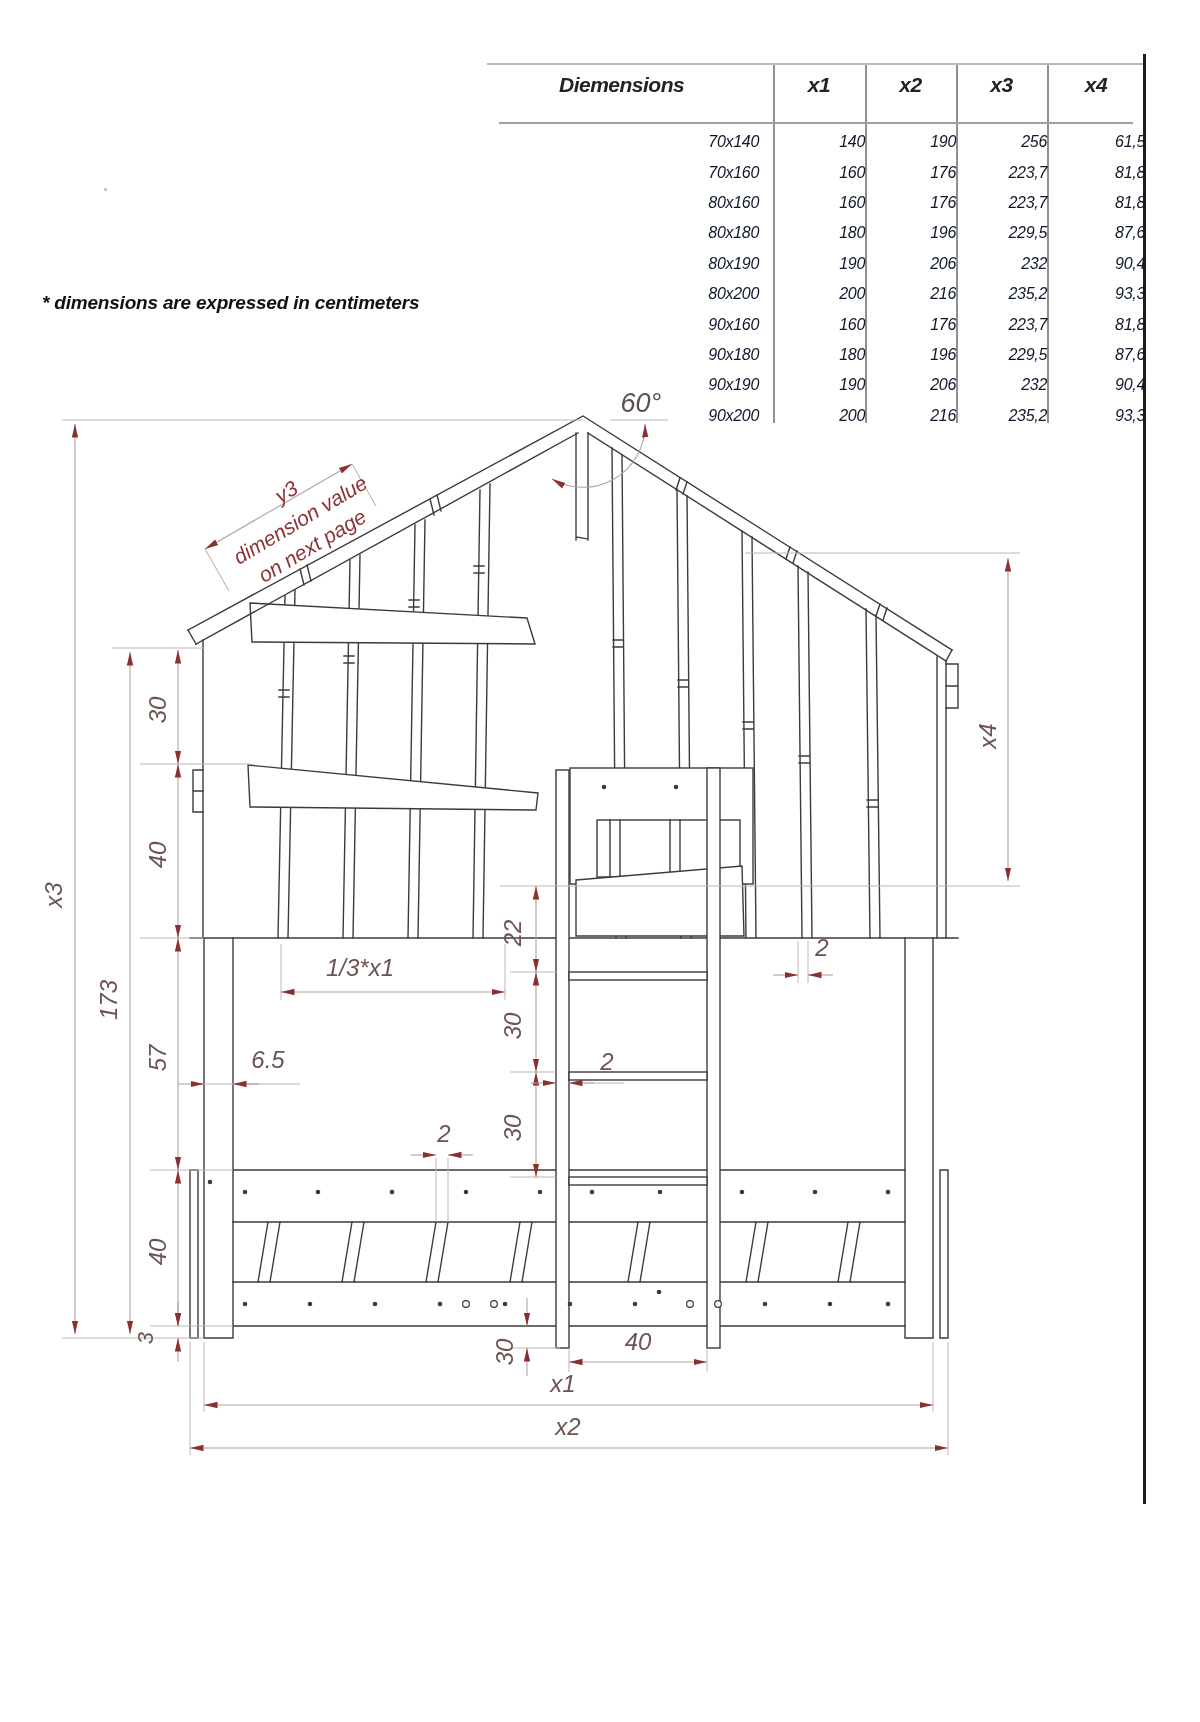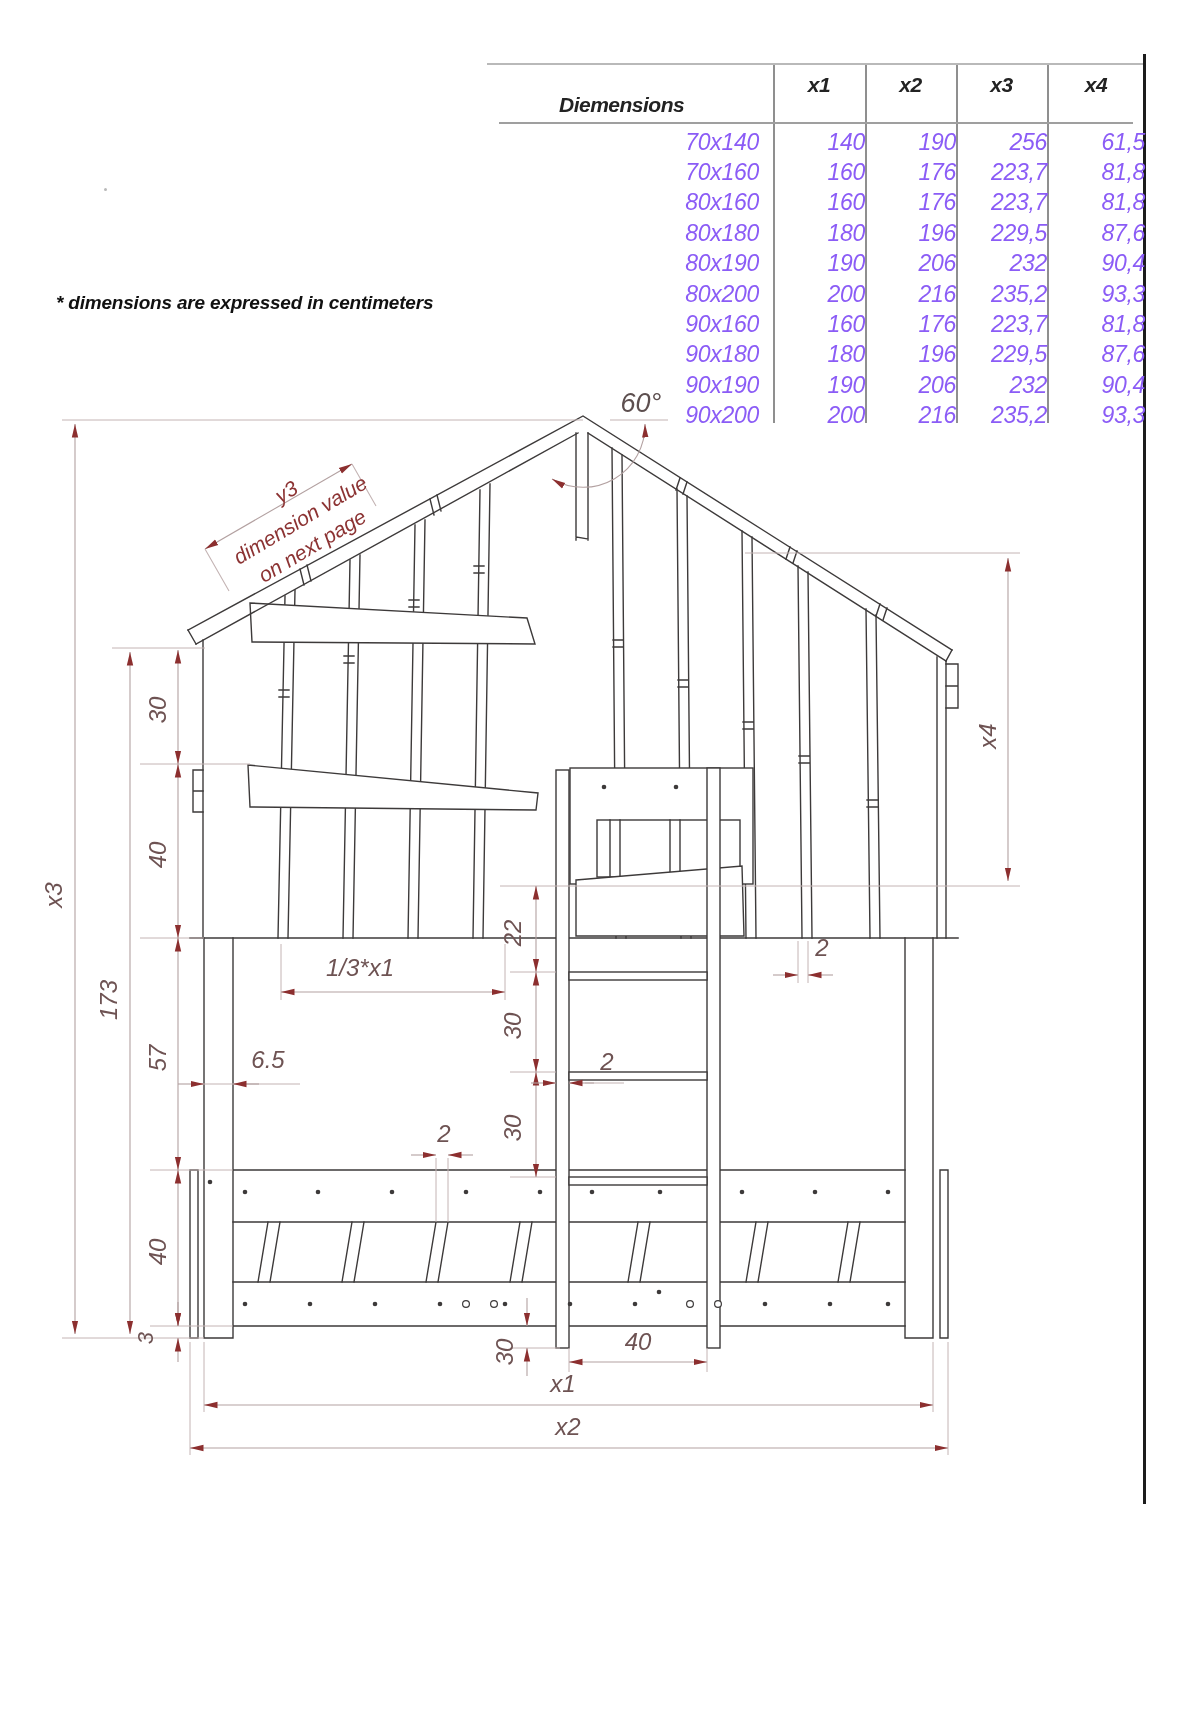--- a/index.html
+++ b/index.html
@@ -8,28 +8,28 @@
   .drawing-svg{position:absolute;left:0;top:0;}
   
   .dim-table{position:absolute;left:487px;top:63px;width:658px;height:362px;
              font-style:italic;color:#232323;}
   .t-topline-ext{position:absolute;left:487px;top:63px;width:658px;height:2px;background:#b9b9b9;}
   .t-headsep{position:absolute;left:12px;top:59px;width:634px;height:2px;background:#9f9f9f;}
   .t-col{position:absolute;top:2px;width:1.5px;height:358px;background:#8f8f8f;}
   .t-header{position:absolute;left:0;top:10px;width:658px;display:grid;
             grid-template-columns:286px 92px 91px 91px 98px;font-weight:700;font-size:21px;}
   .t-header .hc{text-align:center;letter-spacing:-0.5px;}
-  .t-header .hc.first{text-align:left;padding-left:72px;margin-top:20px;}
+  .t-header .hc.first{text-align:left;padding-left:72px;}
   .t-body{position:absolute;left:0;top:64px;width:658px;}
   .trow{display:grid;grid-template-columns:286px 92px 91px 91px 98px;height:30.4px;
-        align-items:center;font-size:23px;letter-spacing:-0.3px;color:#8b5cf6;}
+        align-items:center;font-size:16px;letter-spacing:-0.3px;color:#0f172a;}
   .tcell{text-align:right;}
   .tcell.dim{text-align:right;padding-right:14px;}
   
-  .note{position:absolute;left:56px;top:292px;width:400px;font-style:italic;font-weight:700;
+  .note{position:absolute;left:42px;top:292px;width:400px;font-style:italic;font-weight:700;
         font-size:19px;letter-spacing:-0.2px;color:#111;}
   .page-border-right{position:absolute;left:1143px;top:54px;width:2.6px;height:1450px;background:#1c1c1c;}
   .stray-dot{position:absolute;left:104px;top:188px;width:3px;height:3px;border-radius:50%;background:#b9b9b9;}
   
   text{font-family:"Liberation Sans",sans-serif;font-style:italic;}
   .dimlab{fill:#6e5353;font-size:24px;}
   .dimlab-sm{fill:#6e5353;font-size:22px;}
   .rednote{fill:#8c3333;font-size:21px;}
   .anglab{fill:#5d4f4f;font-size:27px;}
 </style>

